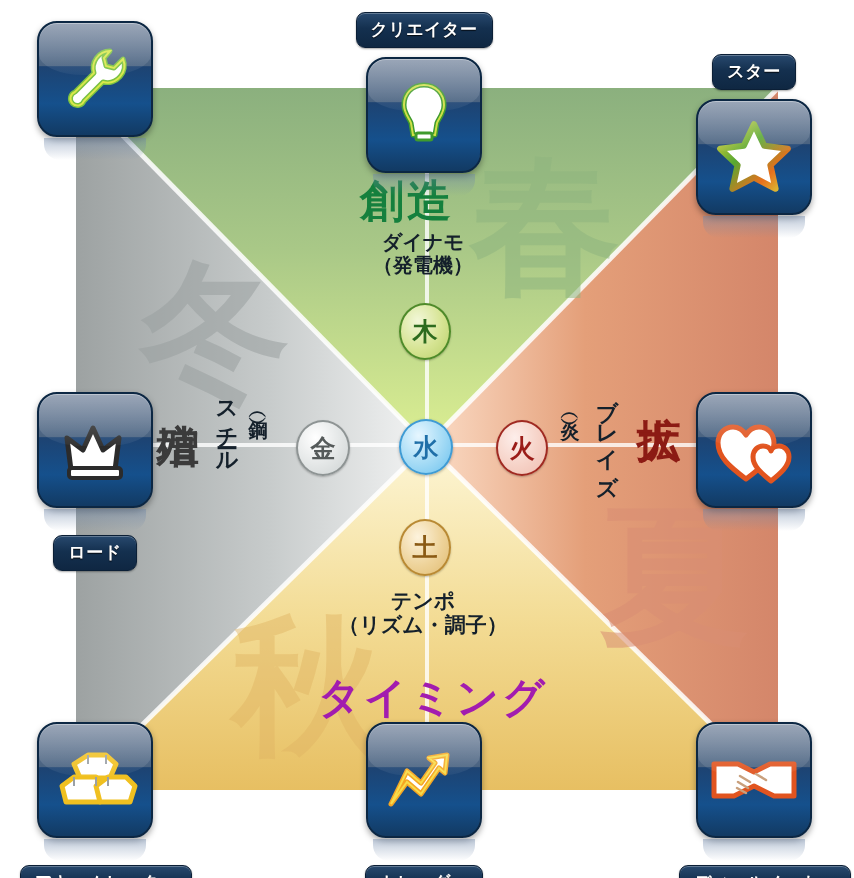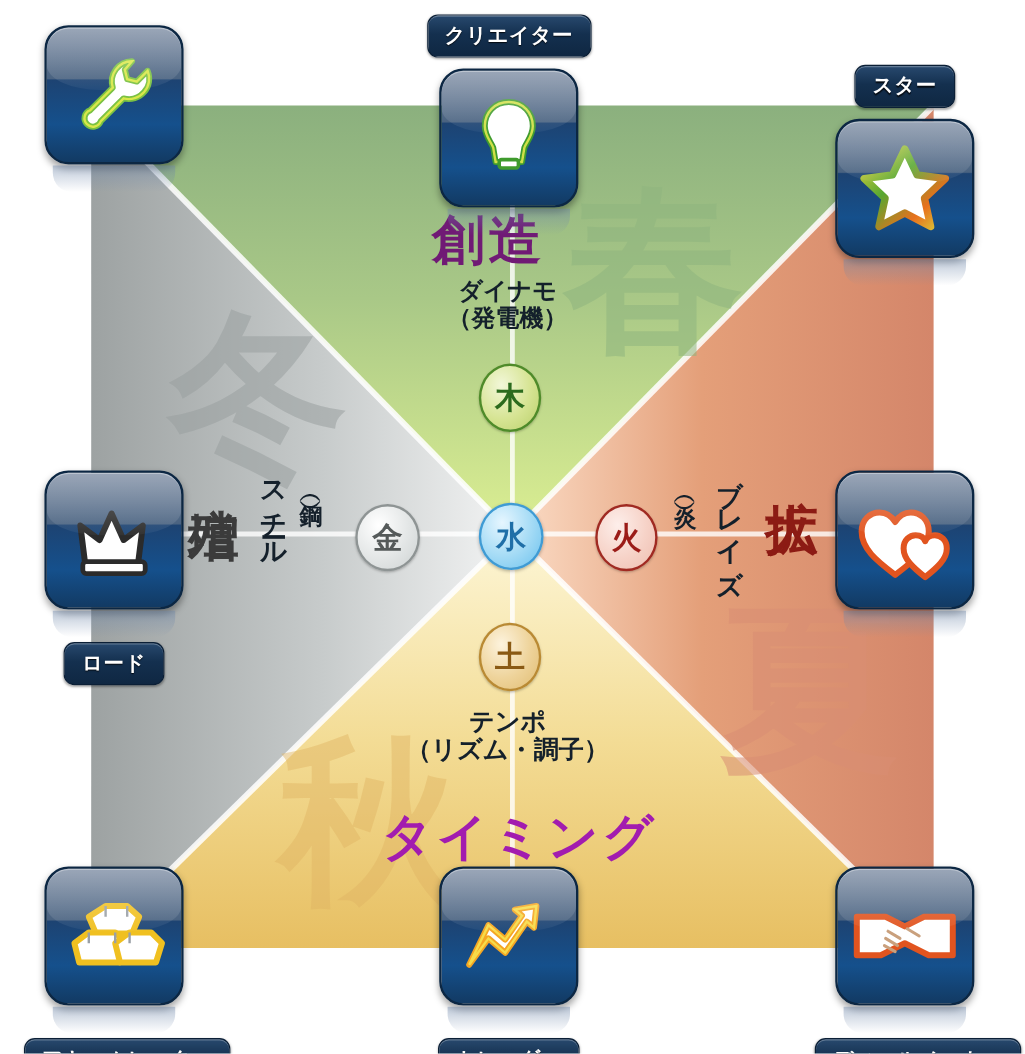--- a/index.html
+++ b/index.html
@@ -41,21 +41,21 @@
      background:radial-gradient(ellipse at 35% 30%,#ffffff 0%,#e3e6e6 55%,#cdd2d2 100%);
      box-shadow:0 1px 2px rgba(0,0,0,.25);}
   #elem-water{left:399px;top:419px;width:50px;height:52px;font-size:25px;
      color:#1f6fa8;border:2px solid #3f9bd4;
      background:radial-gradient(ellipse at 35% 28%,#e6f6ff 0%,#a9ddf6 50%,#6cc2ee 100%);
      box-shadow:0 1px 3px rgba(0,0,0,.3);z-index:6;}
 
   
   .q-label{position:absolute;font-weight:700;
            font-family:"DejaVu Serif","Liberation Serif",serif;line-height:1.05;}
-  #label-create{left:360px;top:178px;font-size:44px;color:#701a75;letter-spacing:3px;}
+  #label-create{left:360px;top:178px;font-size:44px;color:#15803d;letter-spacing:3px;}
   #label-expand{left:637px;top:382px;font-size:44px;color:#8c1b14;letter-spacing:2px;
                 writing-mode:vertical-rl;line-height:1.0;}
   #label-multiply{left:157px;top:388px;font-size:42px;color:#3b3b3b;letter-spacing:2px;
                 writing-mode:vertical-rl;line-height:1.0;}
   #label-timing{left:318px;top:676px;font-size:42px;color:#a21caf;letter-spacing:3px;}
 
   
   .sub{position:absolute;font-weight:700;color:#14202b;text-align:center;
        font-family:"DejaVu Sans","Liberation Sans",sans-serif;line-height:1.15;}
   #sub-dynamo{left:323px;top:231px;width:200px;font-size:20px;}

